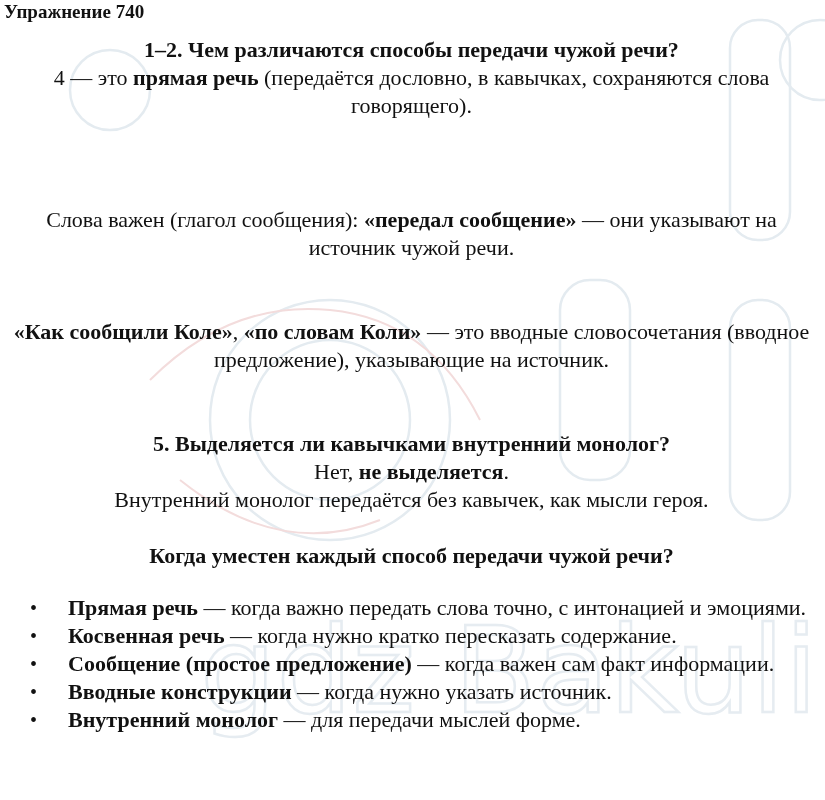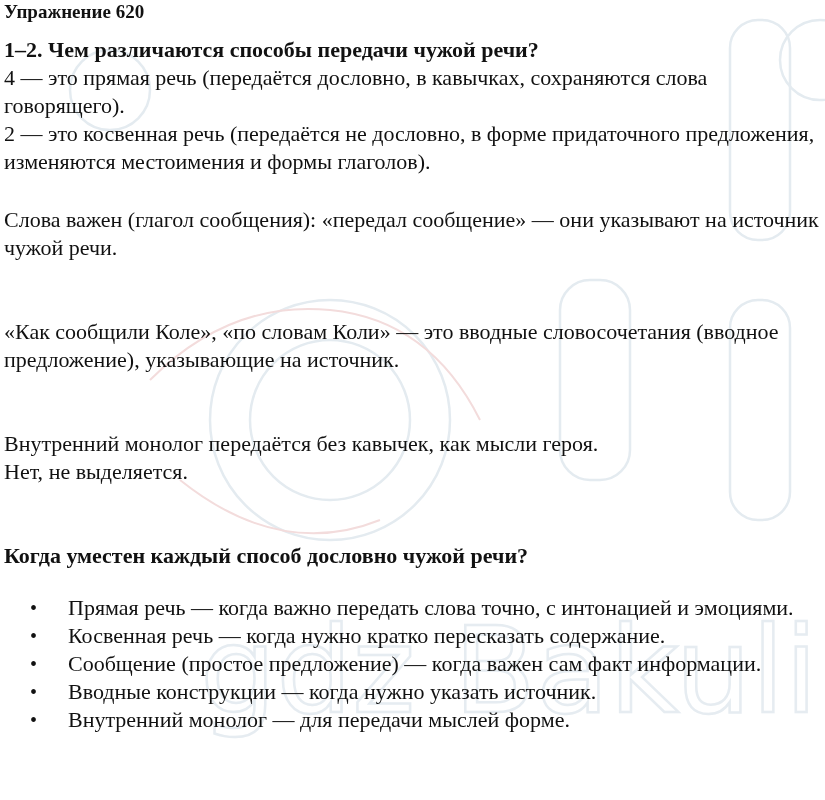--- a/index.html
+++ b/index.html
@@ -9,23 +9,23 @@
     color: #111111;
   }
   .watermark {
     position: absolute; inset: 0; pointer-events: none; z-index: 0;
   }
   .page { position: relative; z-index: 1; padding: 0 6px; }
   .exercise-title {
     font-weight: bold; font-size: 19px; line-height: 22px;
     position: absolute; left: 4px; top: 1px;
   }
-  .block { position: absolute; left: 4px; width: 815px; font-size: 22px; line-height: 28px; }
+  .block { position: absolute; left: 4px; width: 815px; font-size: 22px; line-height: 28px; text-align: center; }
   .q { font-weight: bold; }
-  .b { font-weight: normal; }
+  .b { font-weight: bold; }
   p { margin: 0; }
   ul.list { position: absolute; left: 4px; top: 594px; margin: 0; padding: 0; list-style: none; font-size: 22px; line-height: 28px; width: 815px; }
   ul.list li { position: relative; padding-left: 64px; margin-bottom: 0; }
   ul.list li .bullet { position: absolute; left: 26px; top: 0; font-size: 20px; }
 </style>
 </head>
 <body>
 
 <svg class="watermark" width="825" height="800" viewBox="0 0 825 800">
   <g fill="none" stroke="#e4ebf0" stroke-width="2.5">
@@ -38,43 +38,43 @@
     <circle cx="820" cy="60" r="40"></circle>
   </g>
   <g fill="none" stroke="#f3dcdc" stroke-width="2">
     <path d="M150 380 Q230 300 330 310 Q430 320 480 420"></path>
     <path d="M180 480 Q280 560 380 520"></path>
   </g>
   <text x="200" y="712" font-size="120" font-family="DejaVu Sans, sans-serif" fill="none" stroke="#e6ecf1" stroke-width="2.5">gdz Bakulin</text>
 </svg>
 
 <div class="page">
-  <div class="exercise-title">Упражнение 620</div>
+  <div class="exercise-title">Упражнение 740</div>
 
   <div class="block" style="top:36px;">
     <p class="q">1–2. Чем различаются способы передачи чужой речи?</p>
     <p><span>4 — это </span><span class="b">прямая речь</span><span> (передаётся дословно, в кавычках, сохраняются слова говорящего).</span></p>
-    <p><span>2 — это </span><span class="b">косвенная речь</span><span> (передаётся не дословно, в форме придаточного предложения, изменяются местоимения и формы глаголов).</span></p>
   </div>
 
   <div class="block" style="top:206px;">
     <p><span>Слова важен (глагол сообщения): </span><span class="b">«передал сообщение»</span><span> — они указывают на источник чужой речи.</span></p>
   </div>
 
   <div class="block" style="top:318px;">
     <p><span class="b">«Как сообщили Коле»</span><span>, </span><span class="b">«по словам Коли»</span><span> — это вводные словосочетания (вводное предложение), указывающие на источник.</span></p>
   </div>
 
   <div class="block" style="top:430px;">
+    <p class="q">5. Выделяется ли кавычками внутренний монолог?</p>
+    <p><span>Нет, </span><span class="b">не выделяется</span><span>.</span></p>
     <p>Внутренний монолог передаётся без кавычек, как мысли героя.</p>
-    <p><span>Нет, </span><span class="b">не выделяется</span><span>.</span></p>
   </div>
 
   <div class="block" style="top:542px;">
-    <p class="q">Когда уместен каждый способ дословно чужой речи?</p>
+    <p class="q">Когда уместен каждый способ передачи чужой речи?</p>
   </div>
 
   <ul class="list">
     <li><span class="bullet">•</span><span class="b">Прямая речь</span><span> — когда важно передать слова точно, с интонацией и эмоциями.</span></li>
     <li><span class="bullet">•</span><span class="b">Косвенная речь</span><span> — когда нужно кратко пересказать содержание.</span></li>
     <li><span class="bullet">•</span><span class="b">Сообщение (простое предложение)</span><span> — когда важен сам факт информации.</span></li>
     <li><span class="bullet">•</span><span class="b">Вводные конструкции</span><span> — когда нужно указать источник.</span></li>
     <li><span class="bullet">•</span><span class="b">Внутренний монолог</span><span> — для передачи мыслей форме.</span></li>
   </ul>
 </div>

